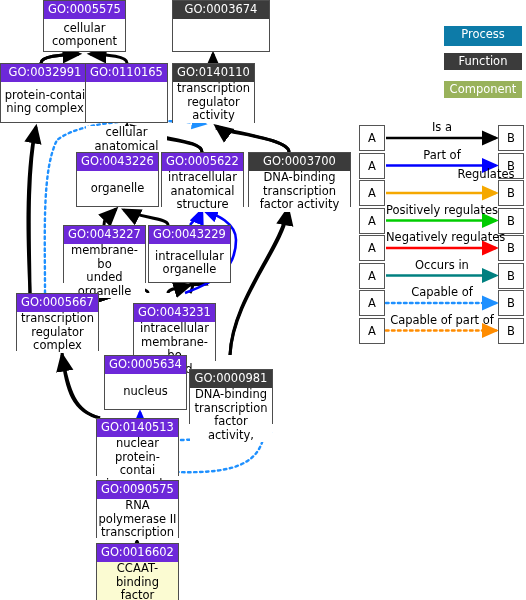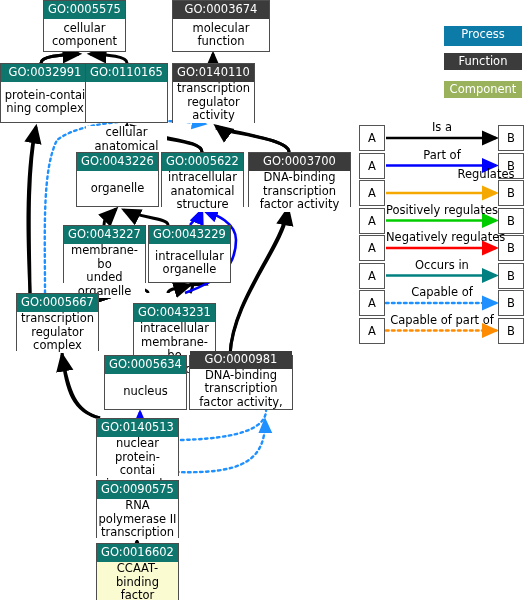--- a/index.html
+++ b/index.html
@@ -8,21 +8,21 @@
 
   #canvas{position:absolute;left:0;top:0;width:526px;height:600px;}
 
   svg.edges{position:absolute;left:0;top:0;width:526px;height:600px;pointer-events:none;}
 
   
   .node{position:absolute;box-sizing:border-box;border:1.6px solid #4d4d4d;
         background:#ffffff;display:flex;flex-direction:column;z-index:3;}
   .node .hdr{font-size:11.5px;line-height:15px;text-align:center;
              color:#ffffff;padding:1px 0 2px 0;white-space:nowrap;}
-  .node.comp .hdr{background:#0f766e;}
+  .node.comp .hdr{background:#6d28d9;}
   .node.func .hdr{background:#3b3b3b;}
   .node .body{flex:1;display:flex;align-items:center;justify-content:center;
               text-align:center;font-size:11.5px;line-height:13.5px;color:#000;
               padding:0 1px;white-space:pre-line;background:#ffffff;}
   .node.highlight .body{background:#fbfbd2;}
 
   
   .lg-badge{position:absolute;box-sizing:border-box;text-align:center;
             font-size:11.5px;line-height:16px;color:#ffffff;z-index:4;}
   .lg-badge.proc{background:#0d7ba8;}
@@ -108,22 +108,20 @@
   </svg>
 
   <div id="nodes">
       <div class="node comp" style="left: 43px; top: 0px; width: 83px; height: 52px;">
         <div class="hdr">GO:0005575</div>
         <div class="body">cellular
 component</div>
       </div>
       <div class="node func" style="left: 172px; top: 0px; width: 98px; height: 52px;">
         <div class="hdr">GO:0003674</div>
-        <div class="body">molecular
-function</div>
       </div>
       <div class="node comp" style="left: 0px; top: 63px; width: 90px; height: 60px;">
         <div class="hdr">GO:0032991</div>
         <div class="body">protein-contai
 ning complex</div>
       </div>
       <div class="node comp" style="left: 85px; top: 63px; width: 83px; height: 60px; gap: 44px;">
         <div class="hdr">GO:0110165</div>
         <div class="body">cellular
 anatomical
@@ -171,21 +169,21 @@
       <div class="node comp" style="left: 117px; top: 303px; width: 83px; height: 58px; margin-left: 16px;">
         <div class="hdr">GO:0043231</div>
         <div class="body">intracellular
 membrane-bo
 unded</div>
       </div>
       <div class="node comp" style="left: 104px; top: 355px; width: 83px; height: 55px;">
         <div class="hdr">GO:0005634</div>
         <div class="body">nucleus</div>
       </div>
-      <div class="node func" style="left: 189px; top: 355px; width: 104px; height: 55px; justify-content: flex-end;">
+      <div class="node func" style="left: 189px; top: 369px; width: 84px; height: 55px;">
         <div class="hdr">GO:0000981</div>
         <div class="body">DNA-binding
 transcription
 factor activity,</div>
       </div>
       <div class="node comp" style="left: 96px; top: 418px; width: 83px; height: 58px;">
         <div class="hdr">GO:0140513</div>
         <div class="body">nuclear
 protein-contai
 ning complex</div>

